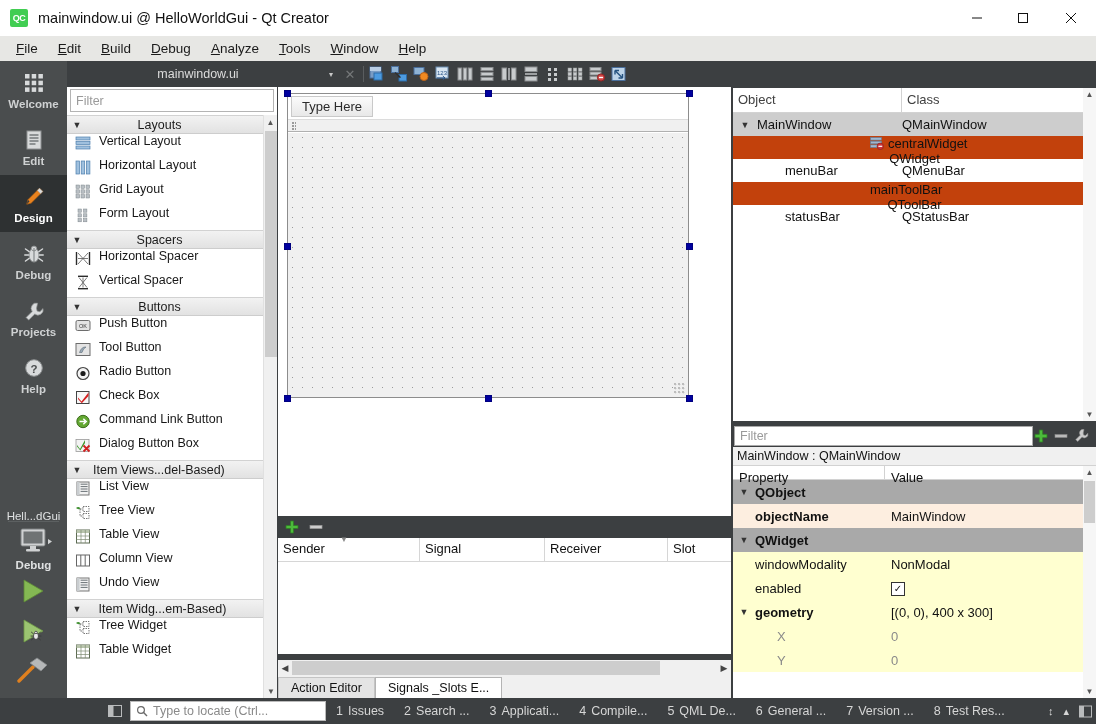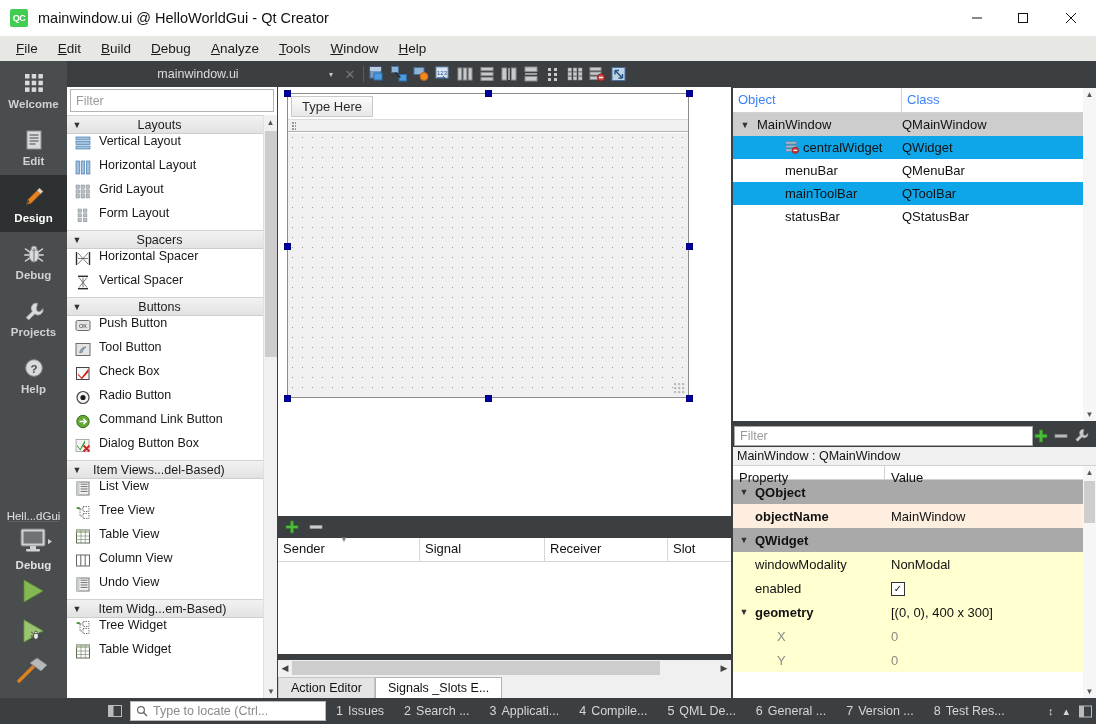--- a/index.html
+++ b/index.html
@@ -175,24 +175,24 @@
     display:flex;align-items:center; background:#e4e4e4; border:1px solid #c4c4c4;
     border-bottom:none;
   }
   .ss-tab.active{ background:#ffffff; border-color:#b4b4b4; }
 
   
   .objinsp{
     position:absolute; left:733px; top:88px; width:363px; height:333px; background:#ffffff;
   }
   .oi-head{ display:flex; height:25px; border-bottom:1px solid #d2d2d2; background:#fff;}
-  .oi-th{ font-size:13px; color:#3b82f6; padding:4px 16px 0 5px; border-right:1px solid #d2d2d2;}
+  .oi-th{ font-size:13px; color:#404040; padding:4px 16px 0 5px; border-right:1px solid #d2d2d2;}
   .oi-row{ display:flex; height:23px; align-items:center; font-size:13px; color:#111; }
   .oi-row.sel{ background:#cdcdcd; }
-  .oi-row.alt{ background:#0ea5e9; }
+  .oi-row.alt{ background:#c2410c;flex-direction:column; }
   .oi-chev{ width:24px; text-align:center; font-size:9px; color:#333; }
   .oi-obj{ width:145px; display:flex; align-items:center; }
   .oi-cls{ flex:1; }
   .oi-scroll{ position:absolute; right:0; top:0; width:13px; height:333px; background:#f6f6f6;}
   .oi-scroll .ar{ height:13px; display:flex;align-items:center;justify-content:center;font-size:8px;color:#555;}
   .oi-scroll .ar.bot{ position:absolute;bottom:0;width:13px;}
 
   
   .propeditor{
     position:absolute; left:733px; top:425px; width:363px; height:273px; background:#fff;
@@ -659,34 +659,34 @@
           <svg class="svgicon" width="16" height="15" viewBox="0 0 16 15">
             <rect x="1" y="1.5" width="14" height="12" fill="#e4e4e4" stroke="#6d6d6d"></rect>
             <path d="M4.5 10.5 q2 -6 6.5 -5.5 q-3 1.5 -4 5.5 Z" fill="#9aaab8" stroke="#5c6b77" stroke-width="0.6"></path>
           </svg>
         </span>
         <span>Tool Button</span>
       </div>
       <div class="wb-item">
         <span class="wb-ico">
           <svg class="svgicon" width="16" height="15" viewBox="0 0 16 15">
+            <circle cx="8" cy="7.5" r="6" fill="#f3f3f3" stroke="#444" stroke-width="1.2"></circle>
+            <circle cx="8" cy="7.5" r="2.6" fill="#1b1b1b"></circle>
+          </svg>
+        </span>
+        <span>Radio Button</span>
+      </div>
+      <div class="wb-item">
+        <span class="wb-ico">
+          <svg class="svgicon" width="16" height="15" viewBox="0 0 16 15">
             <rect x="1.5" y="1.5" width="12.5" height="12" fill="#f7f7f7" stroke="#444" stroke-width="1"></rect>
             <path d="M3 7.5 L6.5 11.5 L13.5 2.5 L13.5 6 L6.8 13.3 L3 9 Z" fill="#d62020"></path>
           </svg>
         </span>
         <span>Check Box</span>
-      </div>
-      <div class="wb-item">
-        <span class="wb-ico">
-          <svg class="svgicon" width="16" height="15" viewBox="0 0 16 15">
-            <circle cx="8" cy="7.5" r="6" fill="#f3f3f3" stroke="#444" stroke-width="1.2"></circle>
-            <circle cx="8" cy="7.5" r="2.6" fill="#1b1b1b"></circle>
-          </svg>
-        </span>
-        <span>Radio Button</span>
       </div>
       <div class="wb-item">
         <span class="wb-ico">
           <svg class="svgicon" width="16" height="15" viewBox="0 0 16 15">
             <circle cx="8" cy="7.5" r="6.2" fill="#63a832" stroke="#3d6e1d" stroke-width="1"></circle>
             <path d="M4.5 7.5 h5.5 M8.3 4.8 L11.2 7.5 L8.3 10.2" stroke="#fff" stroke-width="1.5" fill="none"></path>
           </svg>
         </span>
         <span>Command Link Button</span>
       </div>

